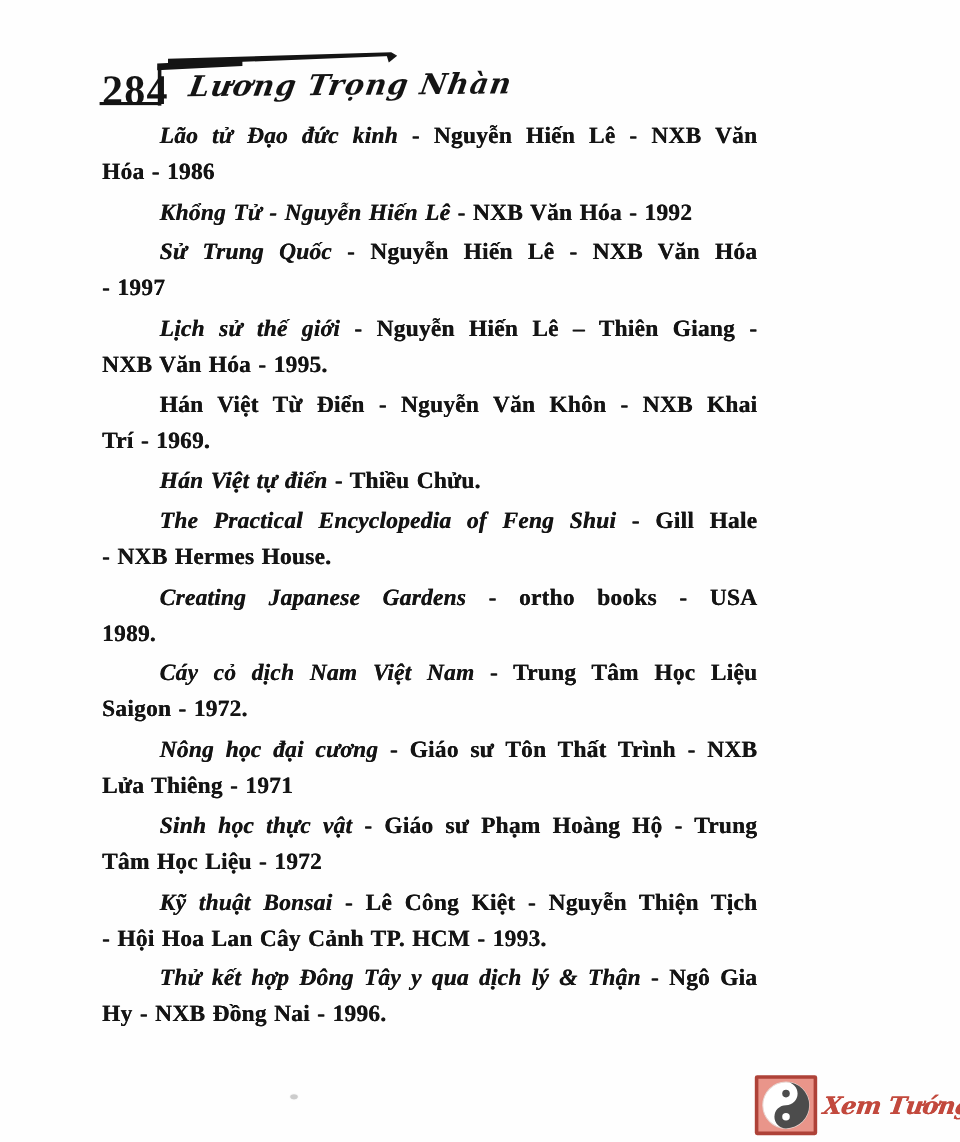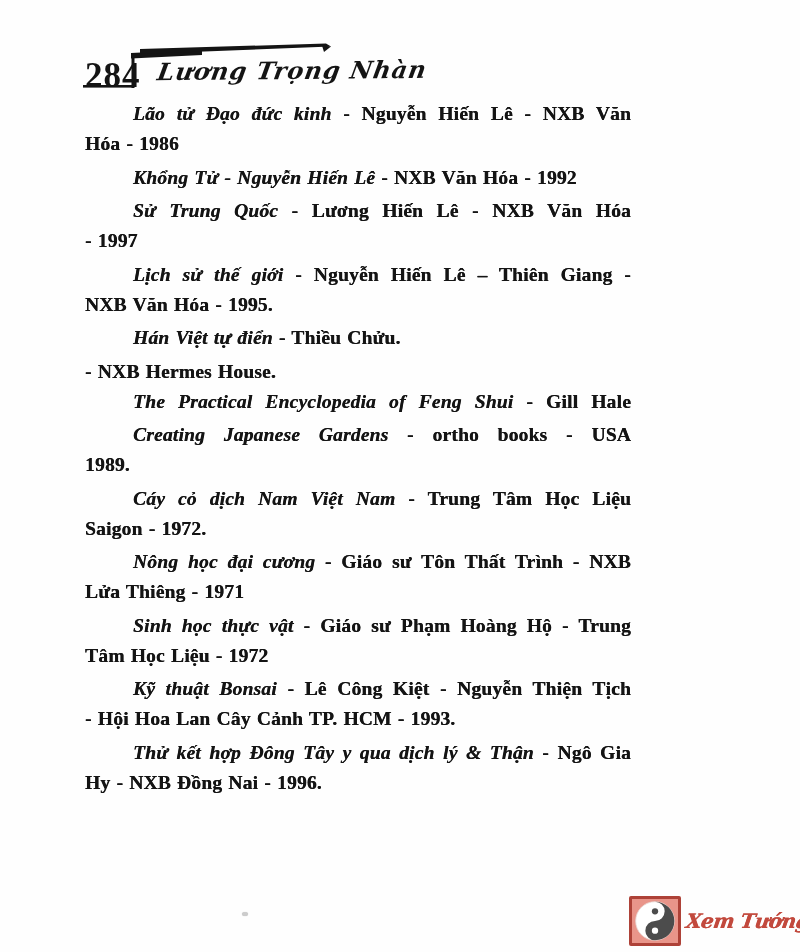--- a/index.html
+++ b/index.html
@@ -97,33 +97,37 @@
 
   <div class="biblio">
       <div class="entry">
         <div class="line ind just"><span class="title">Lão tử Đạo đức kinh</span><span class="plain"> - Nguyễn Hiến Lê - NXB Văn</span></div>
         <div class="line"><span class="plain">Hóa - 1986</span></div>
       </div>
       <div class="entry">
         <div class="line ind"><span class="title">Khổng Tử - Nguyễn Hiến Lê</span><span class="plain"> - NXB Văn Hóa - 1992</span></div>
       </div>
       <div class="entry">
-        <div class="line ind just"><span class="title">Sử Trung Quốc</span><span class="plain"> - Lương Hiến Lê - NXB Văn Hóa</span></div>
+        <div class="line ind just"><span class="title">Sử Trung Quốc</span><span class="plain"> - Nguyễn Hiến Lê - NXB Văn Hóa</span></div>
         <div class="line"><span class="plain">- 1997</span></div>
       </div>
       <div class="entry">
         <div class="line ind just"><span class="title">Lịch sử thế giới</span><span class="plain"> - Nguyễn Hiến Lê – Thiên Giang -</span></div>
         <div class="line"><span class="plain">NXB Văn Hóa - 1995.</span></div>
       </div>
       <div class="entry">
+        <div class="line ind just"><span class="plain">Hán Việt Từ Điển - Nguyễn Văn Khôn - NXB Khai</span></div>
+        <div class="line"><span class="plain">Trí - 1969.</span></div>
+      </div>
+      <div class="entry">
         <div class="line ind"><span class="title">Hán Việt tự điển</span><span class="plain"> - Thiều Chửu.</span></div>
       </div>
       <div class="entry">
+        <div class="line ind just"><span class="title">The Practical Encyclopedia of Feng Shui</span><span class="plain"> - Gill Hale</span></div>
         <div class="line"><span class="plain">- NXB Hermes House.</span></div>
-        <div class="line ind just"><span class="title">The Practical Encyclopedia of Feng Shui</span><span class="plain"> - Gill Hale</span></div>
       </div>
       <div class="entry">
         <div class="line ind just"><span class="title">Creating Japanese Gardens</span><span class="plain"> - ortho books - USA</span></div>
         <div class="line"><span class="plain">1989.</span></div>
       </div>
       <div class="entry">
         <div class="line ind just"><span class="title">Cáy cỏ dịch Nam Việt Nam</span><span class="plain"> - Trung Tâm Học Liệu</span></div>
         <div class="line"><span class="plain">Saigon - 1972.</span></div>
       </div>
       <div class="entry">

